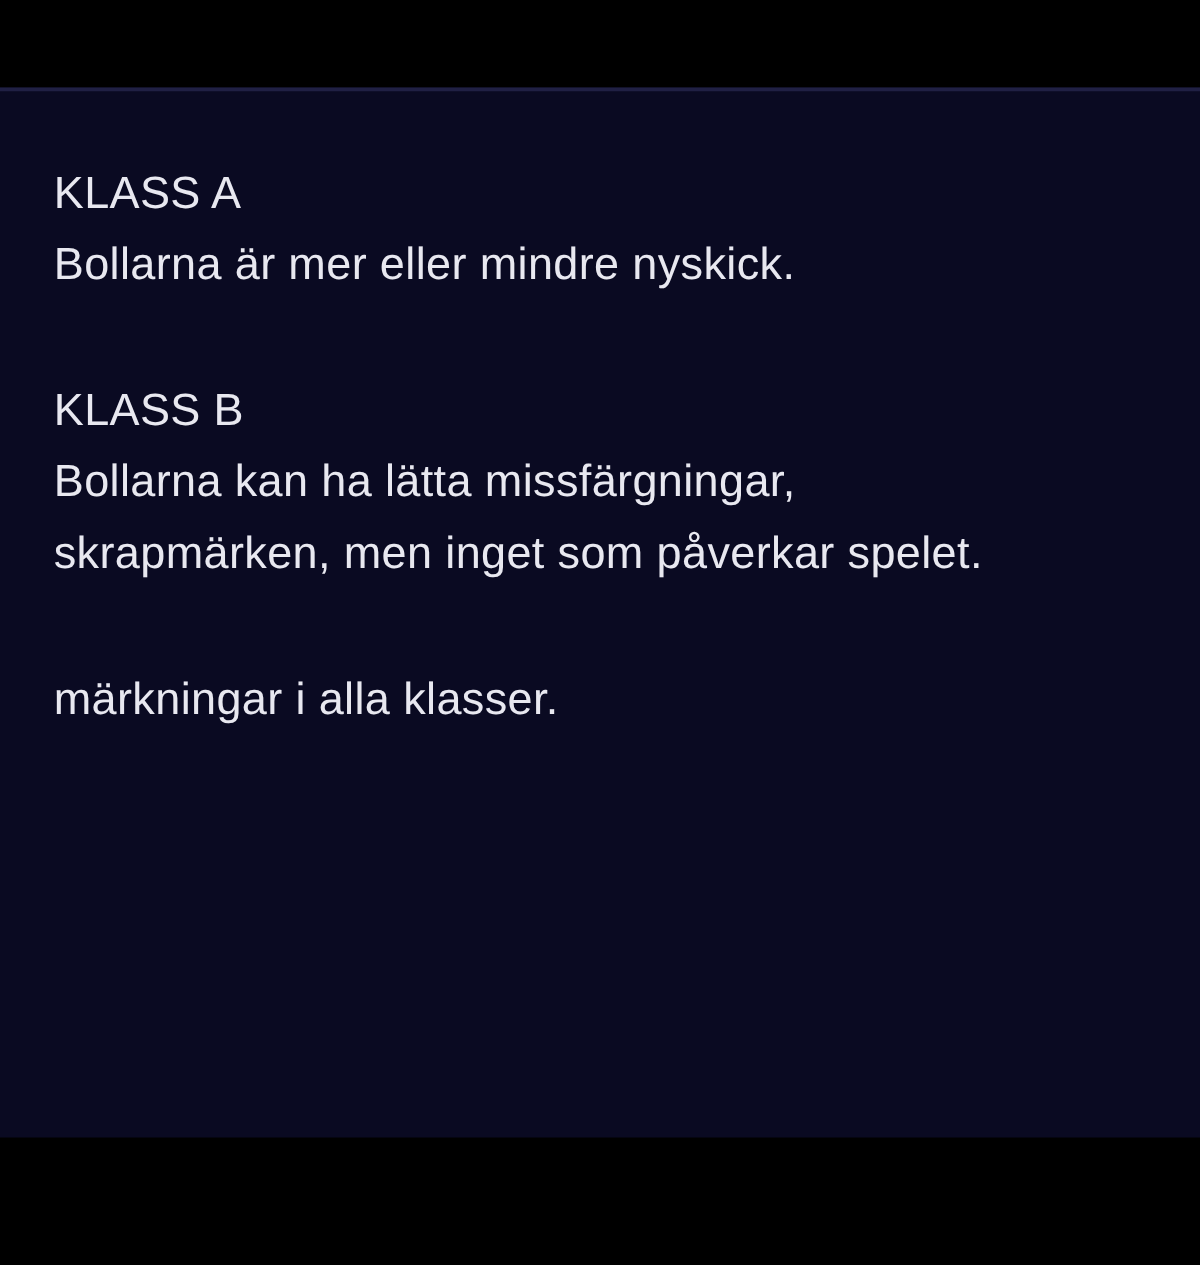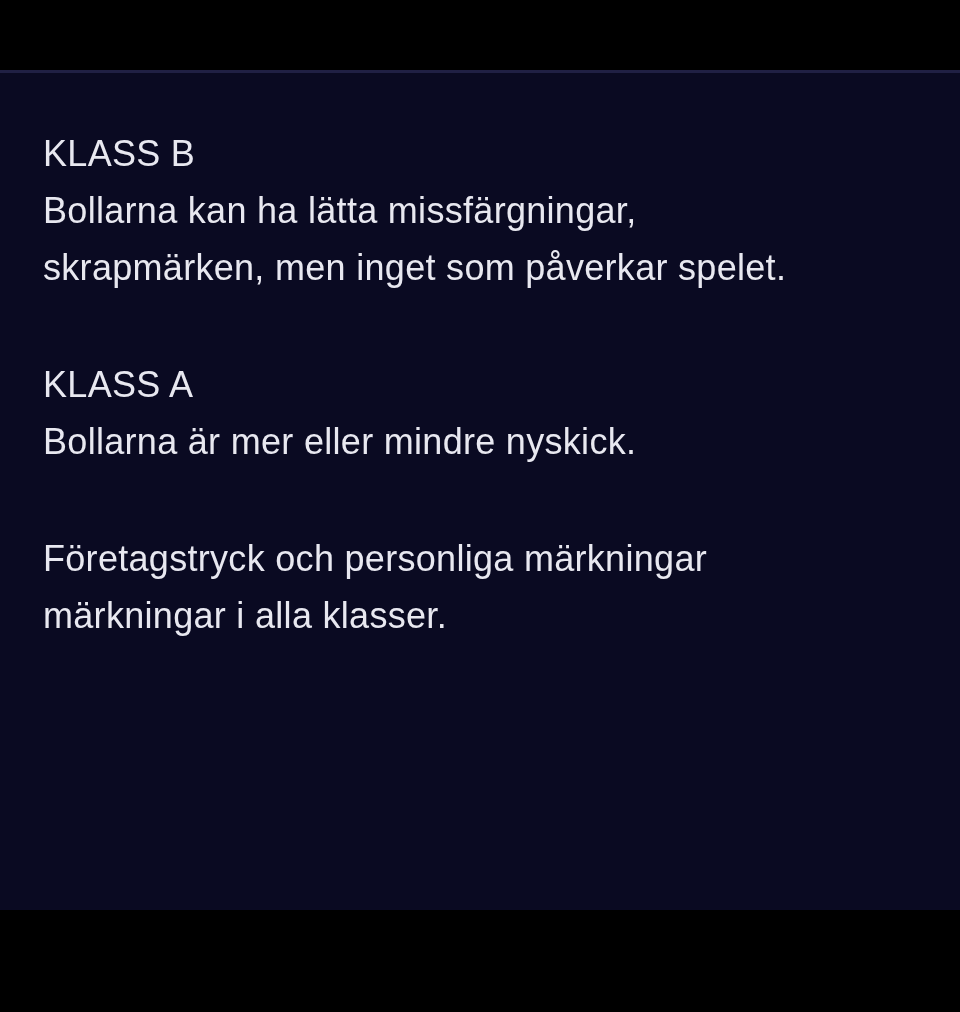--- a/index.html
+++ b/index.html
@@ -46,33 +46,32 @@
   }
 </style>
 </head>
 <body>
 
 <div class="canvas">
   <div class="panel">
     <div class="text-block">
 
       <div class="section">
+        <div class="heading">KLASS A</div>
+        <div class="line">Bollarna är mer eller mindre nyskick.</div>
+      </div>
+
+      <div class="section">
         <div class="heading">KLASS B</div>
         <div class="line">Bollarna kan ha lätta missfärgningar,</div>
         <div class="line">skrapmärken, men inget som påverkar spelet.</div>
       </div>
 
       <div class="section">
-        <div class="heading">KLASS A</div>
-        <div class="line">Bollarna är mer eller mindre nyskick.</div>
       </div>
 
       <div class="section">
-      </div>
-
-      <div class="section">
-        <div class="line">Företagstryck och personliga märkningar</div>
         <div class="line">märkningar i alla klasser.</div>
       </div>
 
     </div>
   </div>
 </div>
 
 </body></html>

